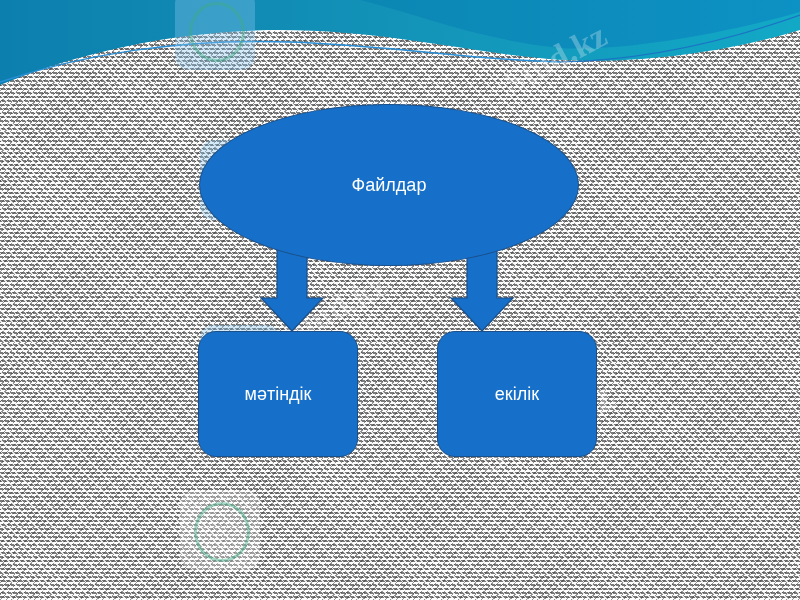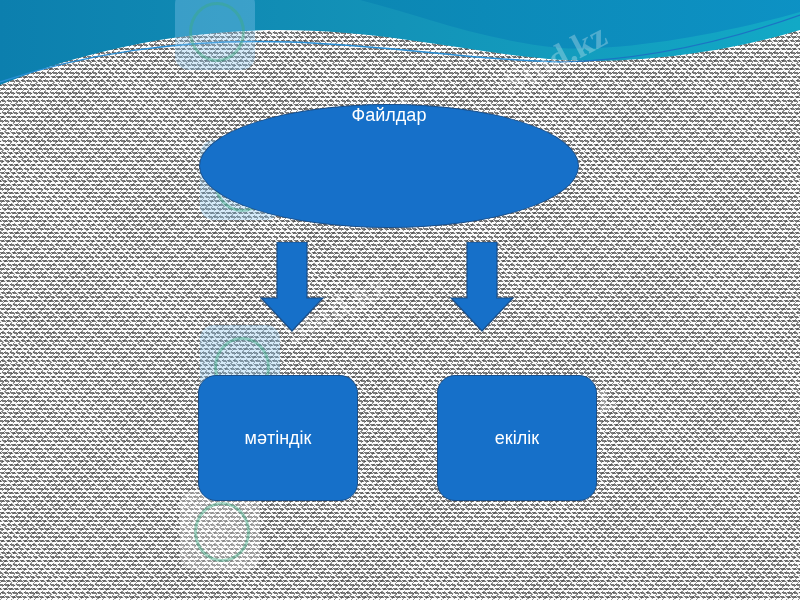--- a/index.html
+++ b/index.html
@@ -12,26 +12,26 @@
       repeating-linear-gradient(-45deg, transparent 0 1px, rgba(60,60,60,0.55) 1px 2px, transparent 2px 4px),
       repeating-linear-gradient(0deg, #ffffff 0 2px, #7a7a7a 2px 4px);
   }
   .header-wave { position:absolute; left:0; top:0; width:800px; height:100px; }
   .watermark { position:absolute; color:rgba(255,255,255,0.28); font-family:"Liberation Serif", serif;
     font-weight:bold; font-size:46px; transform:rotate(-28deg); white-space:nowrap; pointer-events:none; }
   .wm-logo { position:absolute; width:80px; height:80px; border-radius:14px;
     background:rgba(140,200,240,0.35); pointer-events:none; }
   .wm-logo::after { content:""; position:absolute; left:14px; top:12px; width:50px; height:54px;
     border-radius:50%; border:3px solid rgba(60,170,130,0.45); }
-  .ellipse { position:absolute; left:199px; top:104px; width:380px; height:124px; border-radius:50%;
+  .ellipse { position:absolute; left:199px; top:104px; width:380px; height:162px; border-radius:50%;
     background:#1670c9; border:1.5px solid #1a4f8a; box-sizing:border-box;
-    display:flex; justify-content:center; color:#fff; font-size:18px; }
+    display:flex; align-items:center; justify-content:center; color:#fff; font-size:18px; }
   .box { position:absolute; top:331px; width:160px; height:126px; border-radius:18px;
     background:#1670c9; border:1.5px solid #1a4f8a; box-sizing:border-box;
-    display:flex; align-items:center; justify-content:center; color:#fff; font-size:18px;margin-top:44px; }
+    display:flex; align-items:center; justify-content:center; color:#fff; font-size:18px; }
   .box-left { left:198px; }
   .box-right { left:437px;text-align:center; }
   .arrow { position:absolute; top:242px; width:66px; height:90px; }
   .arrow-left { left:259px; }
   .arrow-right { left:449px; }
 </style>
 </head>
 <body>
 
 <div class="slide">

